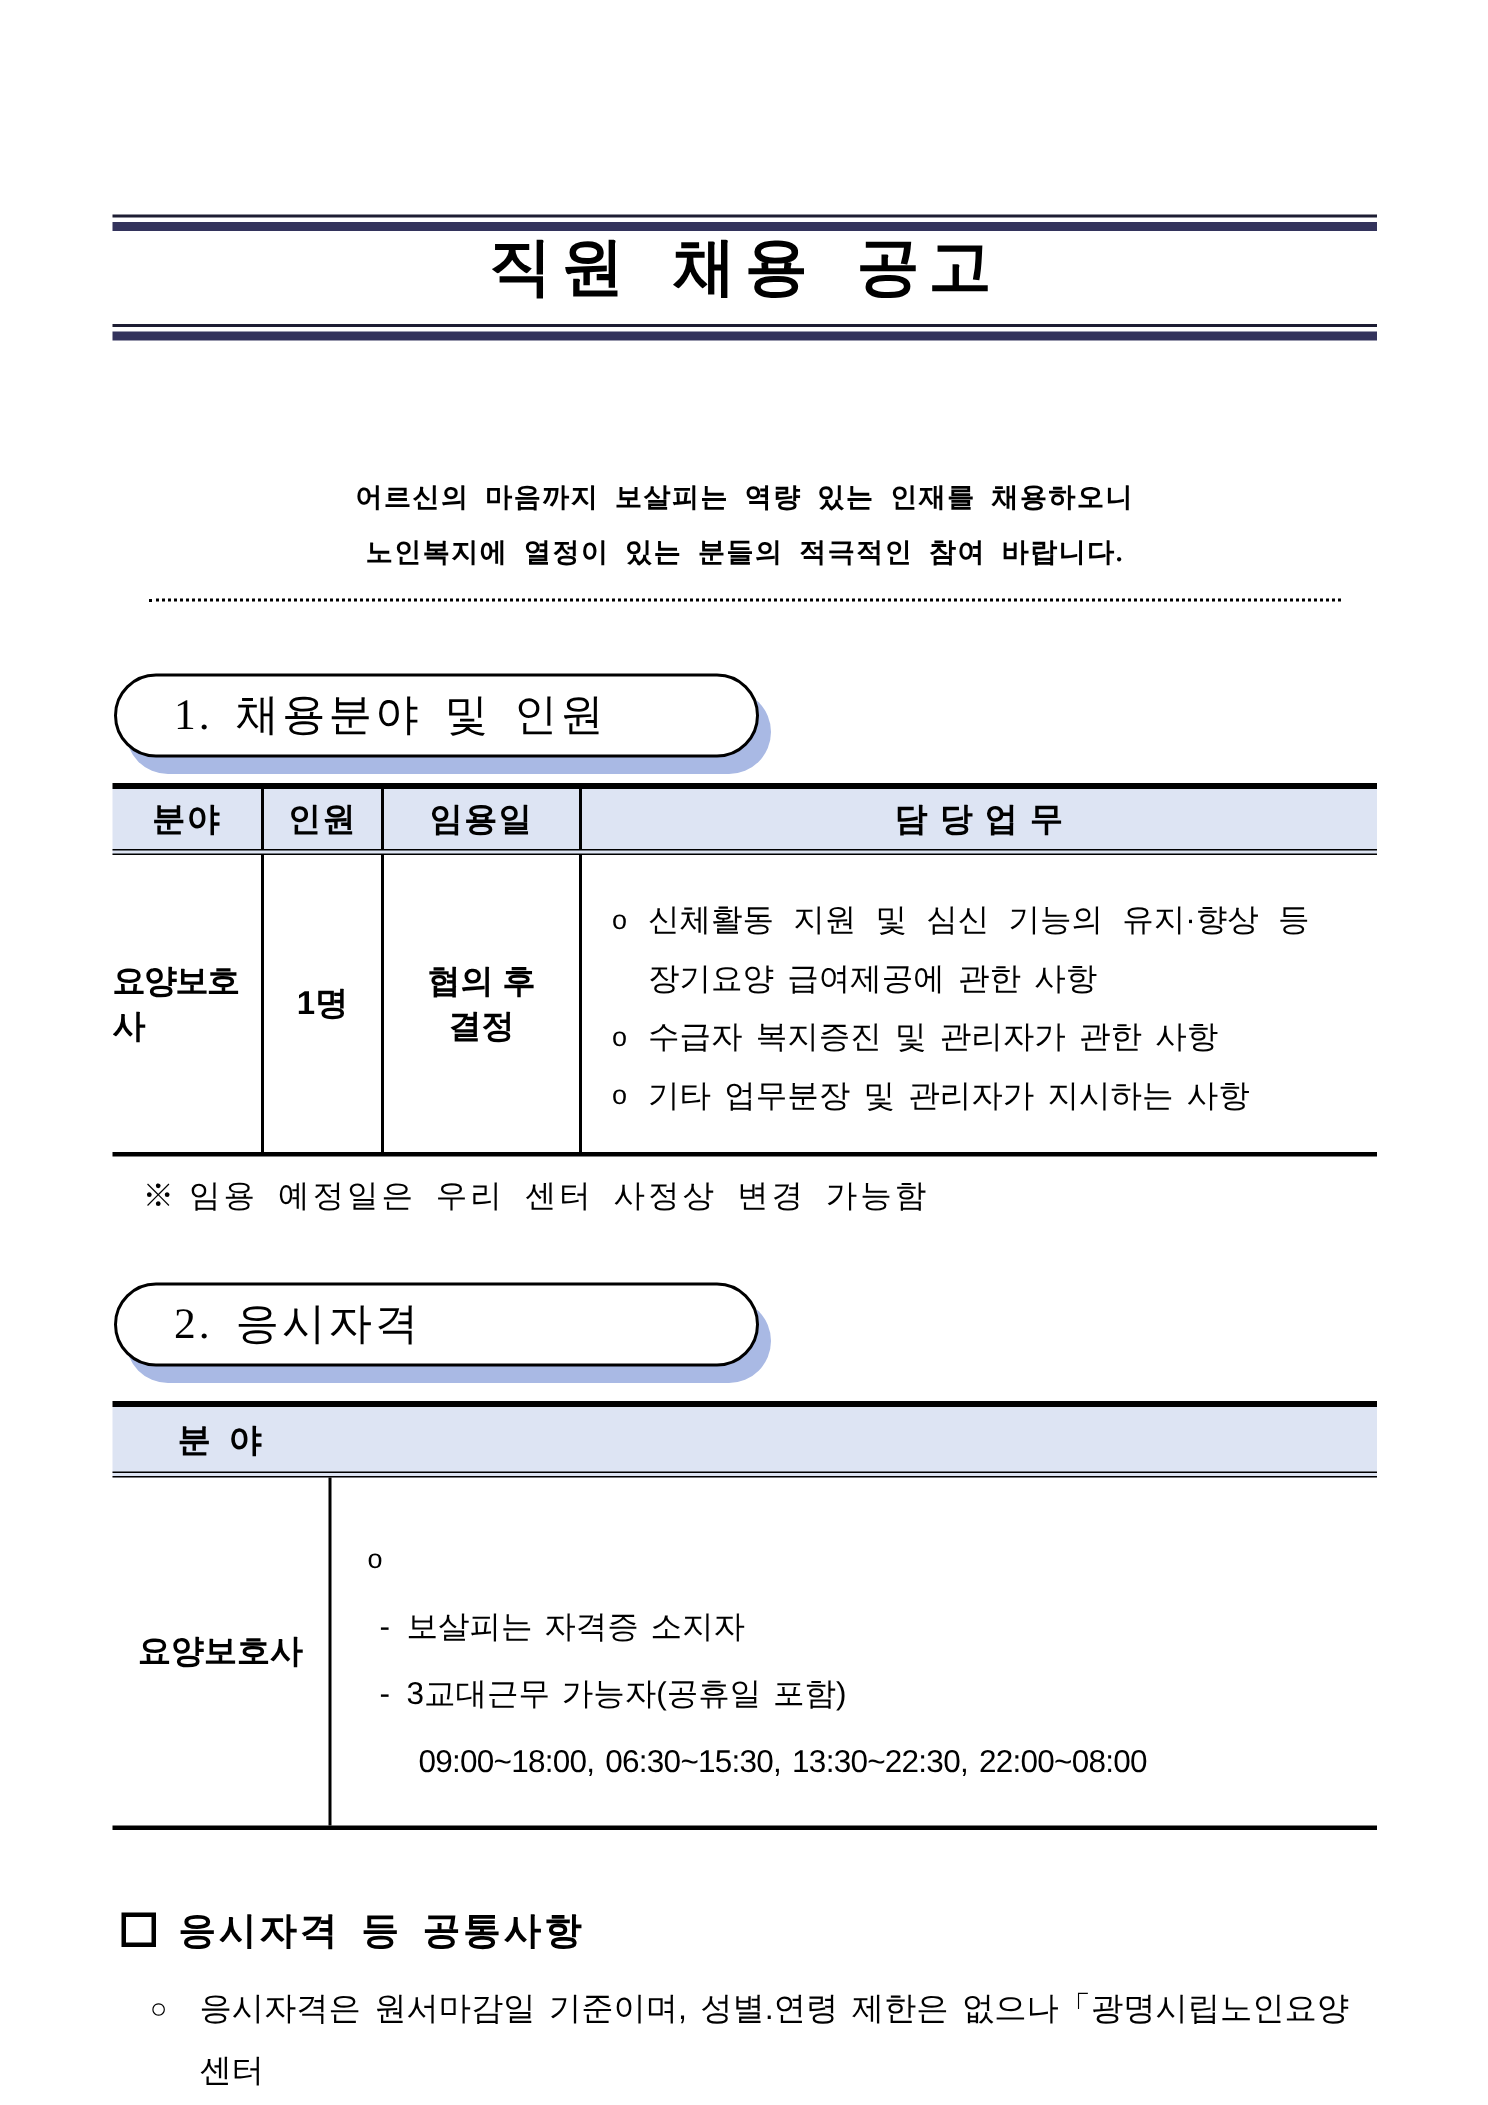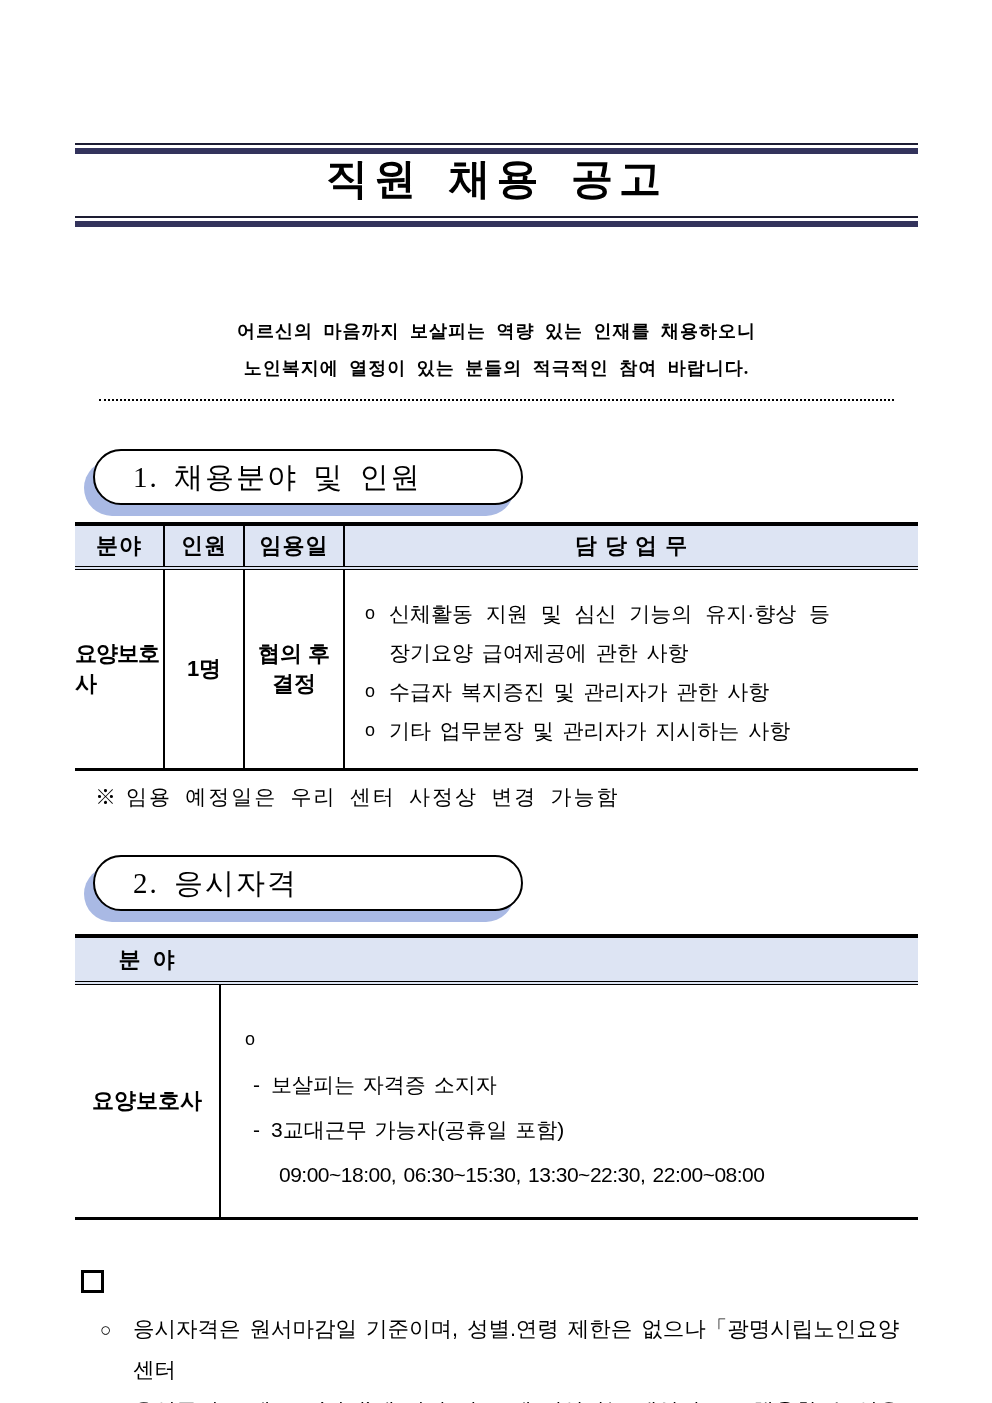--- a/index.html
+++ b/index.html
@@ -34,38 +34,38 @@
     border-bottom:2px dotted #000;
   }
 
   
   .pill-wrap { position:relative; margin-top:48px; width:430px; height:60px; }
   .pill-shadow {
     position:absolute; left:9px; top:11px; width:430px; height:56px;
     background:#a9b9e4; border-radius:30px;
   }
   .pill {
-    position:absolute; left:18px; top:0; width:430px; height:56px;
+    position:absolute; left:1px; top:0; width:430px; height:56px;
     background:#fff; border:2px solid #000; border-radius:30px;
     font-family:"Liberation Serif", serif; font-size:29px;
     line-height:52px; padding-left:38px; letter-spacing:2px; word-spacing:6px;
   }
 
   
   .tbl { margin-top:13px; border-top:4px solid #000; border-bottom:3px solid #000; }
   .tr { display:flex; }
   .thead { background:#dde4f3; border-bottom:4px double #000; }
   .th, .td { border-right:2px solid #000; }
   .th:last-child, .td:last-child { border-right:none; }
   .th {
     font-weight:bold; font-size:22px; letter-spacing:1px;
     display:flex; align-items:center; justify-content:center;
   }
   .t1 .th { height:40px; }
-  .c-field { width:90px; } .c-count { width:80px; } .c-date { width:100px; }
+  .c-field { width:101px; } .c-count { width:80px; } .c-date { width:132px; }
   .c-duty  { flex:1; }
   .t1 .td { min-height:186px; }
   .td.center {
     display:flex; flex-direction:column; align-items:center; justify-content:center;
     font-weight:bold; font-size:22px; line-height:30px;
   }
   .td.squeeze { letter-spacing:-1px; }
   .duties { padding:24px 8px 18px 20px; font-size:21px; }
   .duty { display:flex; line-height:39px; word-spacing:3px; }
   .duty .b { width:24px; flex:0 0 24px; font-size:18px; }
@@ -195,20 +195,21 @@
             <span>09:00~18:00, 06:30~15:30, 13:30~22:30, 22:00~08:00</span>
           </div>
         </div>
       </div>
     </div>
   </div>
 
   <div class="common">
     <div class="common-title">
       <span class="checkbox-square"></span>
+      <span class="common-title-text">응시자격 등 공통사항</span>
     </div>
     <div class="common-items">
       <div class="citem">
         <div class="cline">
           <span class="cb">○</span>
           <span>응시자격은 원서마감일 기준이며, 성별.연령 제한은 없으나「광명시립노인요양센터</span>
         </div>
         <div class="cline cont">
           <span>운영규정」 제42조(정년)에 따라 만 60세 이상자는 계약직으로 채용할 수 있음</span>
         </div>

